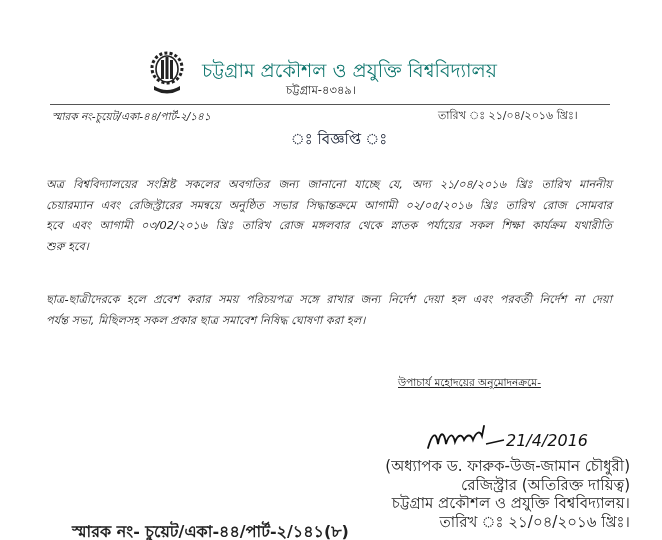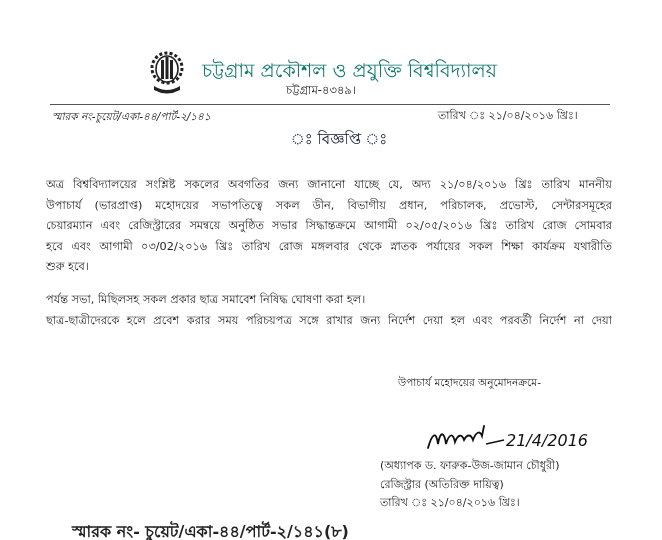--- a/index.html
+++ b/index.html
@@ -40,32 +40,32 @@
       position: absolute; left: 8px; width: 662px; top: 127px;
       text-align: center; font-size: 15px; color: #0f172a;
     }
     .para {
       position: absolute; left: 46px; width: 566px;
       font-size: 11.3px; line-height: 20.5px; color: #1d1d1d;
       text-align: justify;
     }
     .para1 { top: 175px; }
     .para2 { top: 290px; }
-    .para .line { display: block; white-space: nowrap; text-align-last: justify; }
+    .para .line { display: block; white-space: nowrap; text-align-last: justify; font-style: italic; }
     .para .line.last { text-align-last: left; }
     .approval {
       position: absolute; left: 398px; top: 375px;
-      font-size: 10.5px; white-space: nowrap; color: #222;
+      font-size: 10.5px; white-space: nowrap; color: #222; text-decoration: underline;
     }
     .signature {
       position: absolute; left: 424px; top: 420px; width: 190px; height: 36px;
     }
     .sig-block {
       position: absolute; left: 380px; top: 457px; width: 250px;
-      font-size: 11px; line-height: 18.5px; color: #222; text-align: left;
+      font-size: 15px; line-height: 18.5px; color: #222; text-align: right;
     }
     .sig-block div { white-space: nowrap; }
     .memo-bottom {
       position: absolute; left: 72px; top: 519px;
       font-size: 16px; white-space: nowrap; color: #222; font-weight: bold;
     }
   </style>
 </head>
 <body>
 
@@ -88,40 +88,40 @@
 
   <div class="rule"></div>
 
   <div class="memo-top">স্মারক নং-চুয়েট/একা-৪৪/পার্ট-২/১৪১</div>
   <div class="date-top">তারিখ ঃ ২১/০৪/২০১৬ খ্রিঃ।</div>
 
   <div class="notice-title">ঃ বিজ্ঞপ্তি ঃ</div>
 
   <div class="para para1">
     <span class="line">অত্র বিশ্ববিদ্যালয়ের সংশ্লিষ্ট সকলের অবগতির জন্য জানানো যাচ্ছে যে, অদ্য ২১/০৪/২০১৬ খ্রিঃ তারিখ মাননীয়</span>
-    <span class="line">উপাচার্য (ভারপ্রাপ্ত) মহোদয়ের সভাপতিত্বে সকল ডীন, বিভাগীয় প্রধান, পরিচালক, প্রভোস্ট, সেন্টারসমূহের</span>
     <span class="line">চেয়ারম্যান এবং রেজিস্ট্রারের সমন্বয়ে অনুষ্ঠিত সভার সিদ্ধান্তক্রমে আগামী ০২/০৫/২০১৬ খ্রিঃ তারিখ রোজ সোমবার</span>
     <span class="line">হবে এবং আগামী ০৩/02/২০১৬ খ্রিঃ তারিখ রোজ মঙ্গলবার থেকে স্নাতক পর্যায়ের সকল শিক্ষা কার্যক্রম যথারীতি</span>
     <span class="line last">শুরু হবে।</span>
   </div>
 
   <div class="para para2">
+    <span class="line">ছাত্র-ছাত্রীদেরকে হলে প্রবেশ করার সময় পরিচয়পত্র সঙ্গে রাখার জন্য নির্দেশ দেয়া হল এবং পরবর্তী নির্দেশ না দেয়া</span>
     <span class="line last">পর্যন্ত সভা, মিছিলসহ সকল প্রকার ছাত্র সমাবেশ নিষিদ্ধ ঘোষণা করা হল।</span>
-    <span class="line">ছাত্র-ছাত্রীদেরকে হলে প্রবেশ করার সময় পরিচয়পত্র সঙ্গে রাখার জন্য নির্দেশ দেয়া হল এবং পরবর্তী নির্দেশ না দেয়া</span>
   </div>
 
   <div class="approval">উপাচার্য মহোদয়ের অনুমোদনক্রমে-</div>
 
   <svg class="signature" viewBox="0 0 190 36">
     <path d="M4 28 C8 14, 12 10, 14 24 C16 12, 20 10, 22 24 C25 14, 29 12, 31 22 C34 14, 38 14, 40 20 C43 14, 47 14, 49 20 C52 12, 56 10, 58 16 L60 6" fill="none" stroke="#111" stroke-width="1.8" stroke-linecap="round"></path>
     <path d="M62 24 L80 20" fill="none" stroke="#111" stroke-width="1.4"></path>
     <text x="82" y="26" font-family="DejaVu Sans, sans-serif" font-size="16" font-style="italic" fill="#111">21/4/2016</text>
   </svg>
 
   <div class="sig-block">
     <div>(অধ্যাপক ড. ফারুক-উজ-জামান চৌধুরী)</div>
     <div>রেজিস্ট্রার (অতিরিক্ত দায়িত্ব)</div>
+    <div>চট্টগ্রাম প্রকৌশল ও প্রযুক্তি বিশ্ববিদ্যালয়।</div>
     <div>তারিখ ঃ ২১/০৪/২০১৬ খ্রিঃ।</div>
   </div>
 
   <div class="memo-bottom">স্মারক নং- চুয়েট/একা-৪৪/পার্ট-২/১৪১(৮)</div>
 
 </div>
 
 </body></html>

